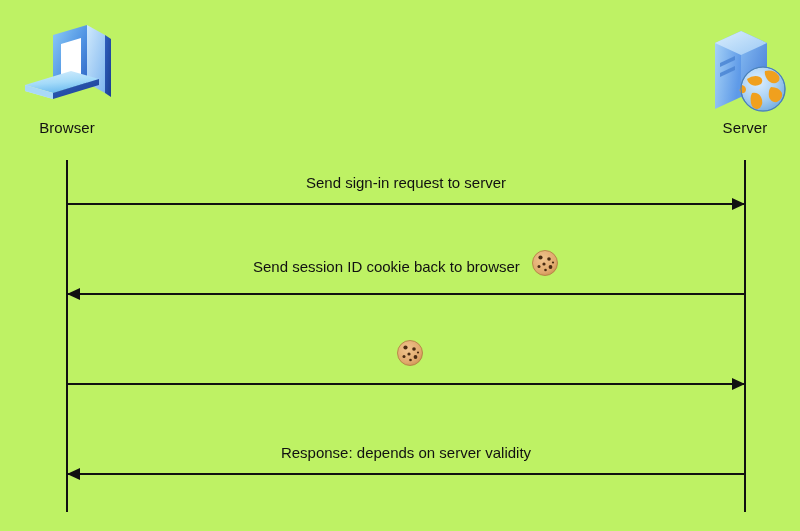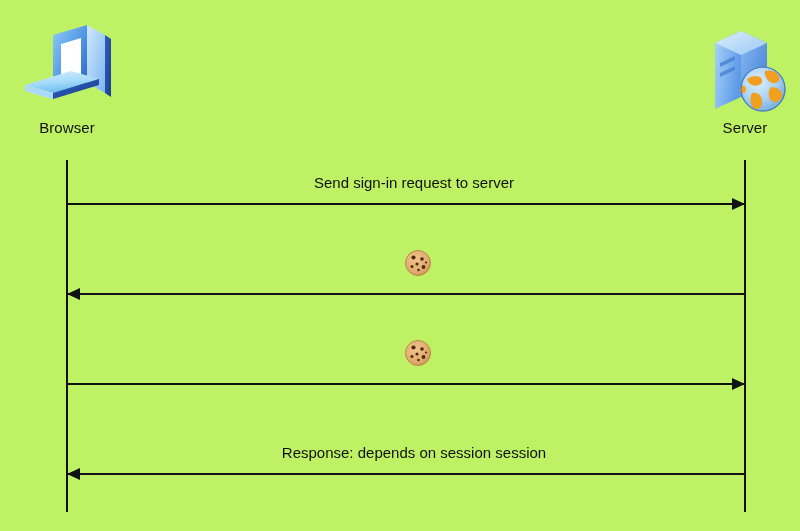--- a/index.html
+++ b/index.html
@@ -77,21 +77,21 @@
   .message.to-right .message-arrowhead {
     right: 0;
     border-left: 13px solid #111111;
   }
   .message.to-left .message-arrowhead {
     left: 0;
     border-right: 13px solid #111111;
   }
   .message-label {
     position: absolute;
-    left: 8px;
+    left: 0;
     width: 100%;
     bottom: 10px;
     text-align: center;
     font-size: 15px;
     color: #111111;
     line-height: 20px;
     white-space: nowrap;
   }
   .message-label .label-text { vertical-align: middle; }
   .cookie-glyph {
@@ -202,20 +202,21 @@
   <div class="message to-right" style="top:203px">
     <div class="message-label">
       <span class="label-text">Send sign-in request to server</span>
     </div>
     <div class="message-line"></div>
     <div class="message-arrowhead"></div>
   </div>
 
   <div class="message to-left" style="top:293px">
     <div class="message-label">
+      <span class="label-text">Send session ID cookie back to browser</span>
       <span class="cookie-glyph">
         <svg width="28" height="28" viewBox="0 0 28 28" aria-hidden="true">
           <defs>
             <radialGradient id="ckGrad2" cx="0.4" cy="0.35" r="0.75">
               <stop offset="0%" stop-color="#f0c48d"></stop>
               <stop offset="70%" stop-color="#e0a96d"></stop>
               <stop offset="100%" stop-color="#c98c4c"></stop>
             </radialGradient>
           </defs>
           <circle cx="14" cy="14" r="12.5" fill="url(#ckGrad2)" stroke="#b07a40" stroke-width="0.8"></circle>
@@ -254,19 +255,19 @@
           <circle cx="22" cy="13.5" r="1.1" fill="#4a2c12"></circle>
         </svg>
       </span>
     </div>
     <div class="message-line"></div>
     <div class="message-arrowhead"></div>
   </div>
 
   <div class="message to-left" style="top:473px">
     <div class="message-label">
-      <span class="label-text">Response: depends on session session</span>
+      <span class="label-text">Response: depends on server validity</span>
     </div>
     <div class="message-line"></div>
     <div class="message-arrowhead"></div>
   </div>
 
 </div>
 
 </body></html>

